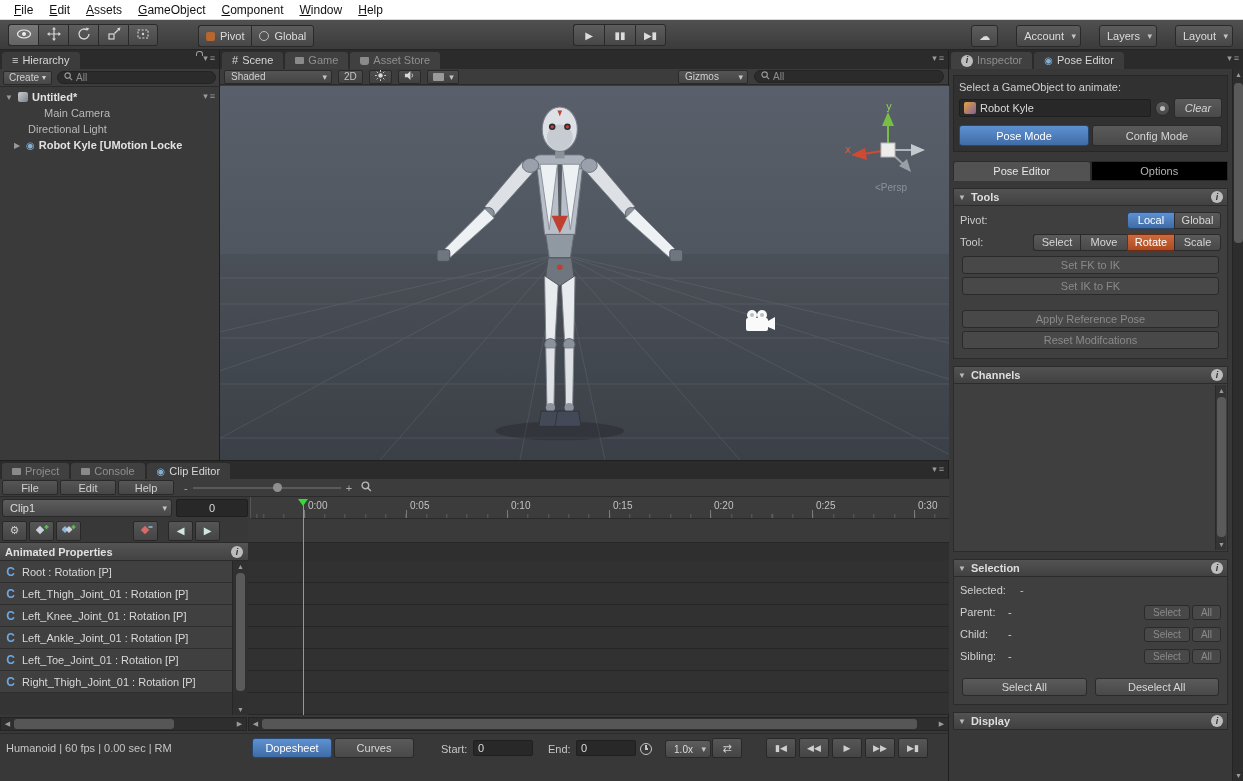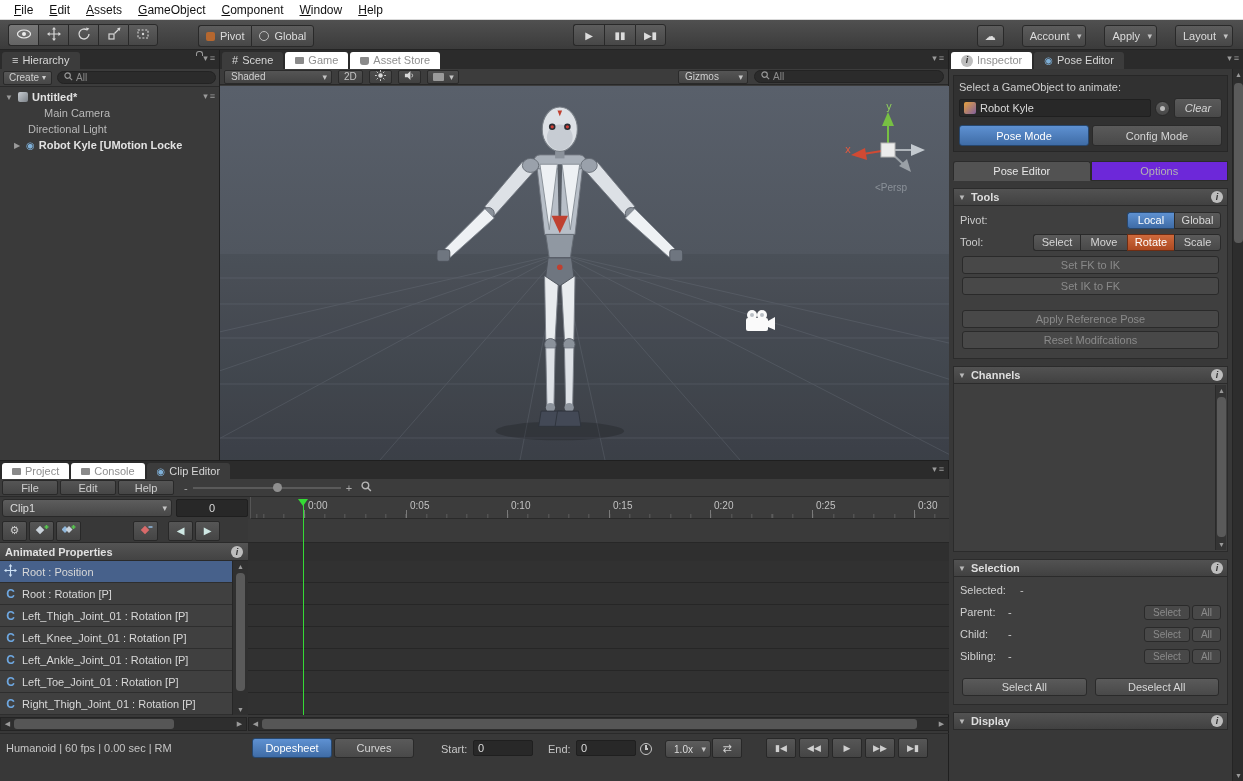--- a/index.html
+++ b/index.html
@@ -32,21 +32,21 @@
   #transport .tbtn { width:31px; border-radius:0; border-right-width:0; font-size:10px; }
   #transport .tbtn:first-child { border-radius:3px 0 0 3px; }
   #transport .tbtn:last-child { border-radius:0 3px 3px 0; border-right-width:1px; }
   #tb-right { position:absolute; right:10px; top:5px; display:flex; align-items:center; gap:18px; }
   .ddbtn { position:relative; padding-right:16px !important; }
   .caret { position:absolute; right:4px; top:50%; transform:translateY(-46%); font-size:9px; color:#c4c4c4; }
 
   
   .tabrow { height:19px; background:#2b2b2b; display:flex; align-items:flex-end; position:relative; }
   .tab { height:17px; line-height:17px; padding:0 10px; margin-left:2px; border-radius:3px 3px 0 0;
-    background:#ffffff; color:#8f8f8f; white-space:nowrap; display:flex; align-items:center; gap:4px; }
+    background:#404040; color:#8f8f8f; white-space:nowrap; display:flex; align-items:center; gap:4px; }
   .tab.active { background:#3c3c3c; color:#d6d6d6; }
   .pmenu { position:absolute; right:4px; top:3px; display:flex; gap:2px; color:#9b9b9b; font-size:9px; }
   .infobadge { display:inline-flex; width:12px; height:12px; border-radius:50%; background:#bdbdbd;
     color:#333; font-size:9px; font-weight:bold; align-items:center; justify-content:center; font-style:italic; }
   .sechead { height:18px; background:linear-gradient(#525252,#414141); border:1px solid #2b2b2b;
     display:flex; align-items:center; padding:0 4px; font-weight:bold; color:#dedede; position:relative; }
   .sechead .arr { font-size:8px; margin-right:5px; color:#b8b8b8; }
   .sechead .infobadge { position:absolute; right:4px; top:2px; }
   .secbody { background:#3f3f3f; border:1px solid #2b2b2b; border-top:none; }
   .ubtn { display:flex; align-items:center; justify-content:center; background:linear-gradient(#5a5a5a,#494949);
@@ -98,21 +98,21 @@
   #go-row { display:flex; align-items:center; gap:4px; margin-top:5px; }
   #objfield { flex:1; height:18px; gap:4px; }
   .kyleicon { width:12px; height:12px; border-radius:2px; background:linear-gradient(135deg,#e8a33d,#7f5f9e); }
   #pickerbtn { width:15px; height:15px; border-radius:50%; background:linear-gradient(#5d5d5d,#474747);
     border:1px solid #292929; display:flex; align-items:center; justify-content:center; }
   #pickerbtn i { width:5px; height:5px; border-radius:50%; background:#bdbdbd; }
   #modes { display:flex; gap:3px; margin-top:7px; }
   #modes .ubtn { flex:1; height:21px; }
   #subtabs { display:flex; margin:9px 4px 0 4px; }
   .subtab { flex:1; height:20px; display:flex; align-items:center; justify-content:center;
-    background:#6d28d9; border:1px solid #2b2b2b; color:#b2b2b2; }
+    background:#000000; border:1px solid #2b2b2b; color:#b2b2b2; }
   .subtab.active { background:#525252; color:#e6e6e6; border-bottom-color:#525252; border-radius:3px 3px 0 0; }
   .rsec { margin:7px 4px 0 4px; }
   .frow { display:flex; align-items:center; height:22px; padding:0 4px; }
   .flabel { width:42px; color:#cbcbcb; }
   .seg { display:flex; margin-left:auto; }
   .seg .ubtn { width:47px; height:17px; border-radius:0; border-right-width:0; font-size:11px; }
   .seg .ubtn:first-child { border-radius:3px 0 0 3px; }
   .seg .ubtn:last-child { border-radius:0 3px 3px 0; border-right-width:1px; }
   .wide { margin:3px 6px; height:18px; }
   #channels-body { height:168px; position:relative; }
@@ -256,21 +256,21 @@
 
     <div id="tb-right">
       <span class="tbtn">
           <span>☁</span>
         </span>
       <span class="tbtn ddbtn">
           <span>Account</span>
           <span class="caret">▾</span>
         </span>
       <span class="tbtn ddbtn">
-          <span>Apply</span>
+          <span>Layers</span>
           <span class="caret">▾</span>
         </span>
       <span class="tbtn ddbtn">
           <span>Layout</span>
           <span class="caret">▾</span>
         </span>
     </div>
   </div>
 
   <div id="hierarchy">
@@ -770,27 +770,20 @@
           <span>▶</span>
         </span>
     </div>
 
     <div id="propheader">
       <span>Animated Properties</span>
       <span class="infobadge">i</span>
     </div>
 
     <div id="proplist">
-      <div class="prow sel">
-        <span><svg width="13" height="13" viewBox="0 0 14 14" stroke="#cfe2f5" stroke-width="1.2">
-              <path d="M7 1.5 V12.5 M1.5 7 H12.5"></path>
-              <path d="M7 0 l2 2.6 h-4z M7 14 l2 -2.6 h-4z M0 7 l2.6 -2 v4z M14 7 l-2.6 -2 v4z" fill="#cfe2f5" stroke="none"></path>
-            </svg></span>
-        <span>Root : Position</span>
-      </div>
       <div class="prow">
           <span class="ricon">C</span>
           <span>Root : Rotation [P]</span>
         </div>
       <div class="prow">
           <span class="ricon">C</span>
           <span>Left_Thigh_Joint_01 : Rotation [P]</span>
         </div>
       <div class="prow">
           <span class="ricon">C</span>

